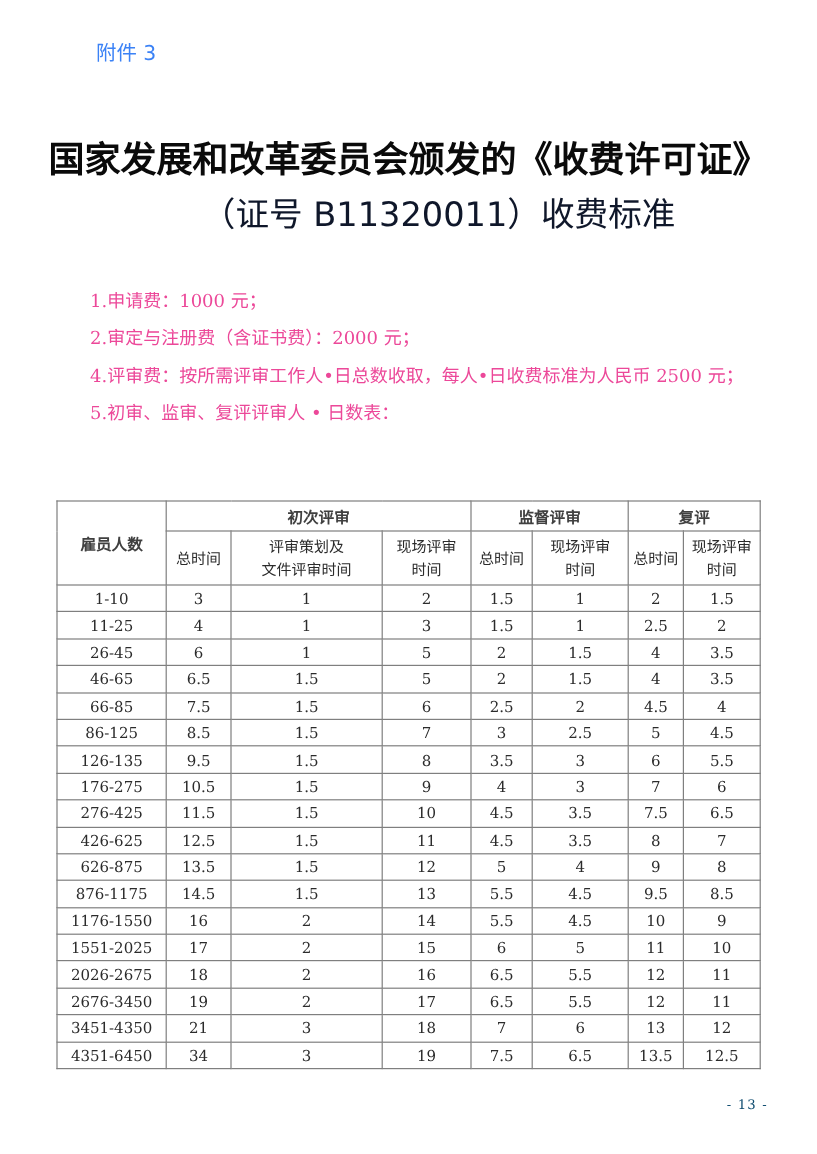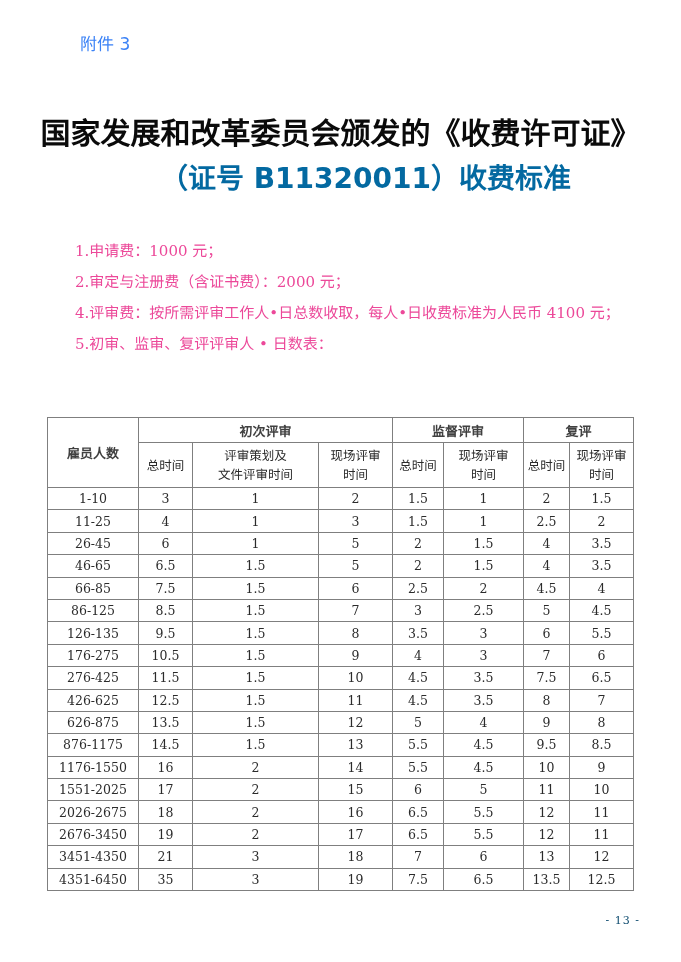--- a/index.html
+++ b/index.html
@@ -39,24 +39,24 @@
     font-weight: bold;
     font-size: 30px;
     line-height: 44px;
     color: #0a0a0a;
     letter-spacing: 0px;
     white-space: nowrap;
   }
   .title-line2 {
     display: block;
     font-family: "DejaVu Sans", "Liberation Sans", sans-serif;
-    font-weight: bold;
+    font-weight: normal;
     font-size: 28px;
     line-height: 46px;
-    color: #0369a1;
+    color: #0f172a;
     padding-left: 50px;
     white-space: nowrap;
   }
   .fee-list {
     position: absolute;
     left: 75px;
     top: 236px;
     width: 580px;
     list-style: none;
   }
@@ -122,21 +122,21 @@
   <div class="attachment-label">附件 3</div>
 
   <div class="title-block">
     <span class="title-line1">国家发展和改革委员会颁发的《收费许可证》</span>
     <span class="title-line2">（证号 B11320011）收费标准</span>
   </div>
 
   <ul class="fee-list">
     <li>1.申请费：1000 元；</li>
     <li>2.审定与注册费（含证书费）：2000 元；</li>
-    <li>4.评审费：按所需评审工作人•日总数收取，每人•日收费标准为人民币 4100 元；</li>
+    <li>4.评审费：按所需评审工作人•日总数收取，每人•日收费标准为人民币 2500 元；</li>
     <li>5.初审、监审、复评评审人 • 日数表：</li>
   </ul>
 
   <table class="audit-table">
     <colgroup>
       <col style="width:91px">
       <col style="width:54px">
       <col style="width:126px">
       <col style="width:74px">
       <col style="width:51px">
@@ -331,21 +331,21 @@
           <td>21</td>
           <td>3</td>
           <td>18</td>
           <td>7</td>
           <td>6</td>
           <td>13</td>
           <td>12</td>
         </tr>
         <tr>
           <td>4351-6450</td>
-          <td>35</td>
+          <td>34</td>
           <td>3</td>
           <td>19</td>
           <td>7.5</td>
           <td>6.5</td>
           <td>13.5</td>
           <td>12.5</td>
         </tr>
       </tbody>
   </table>
 

